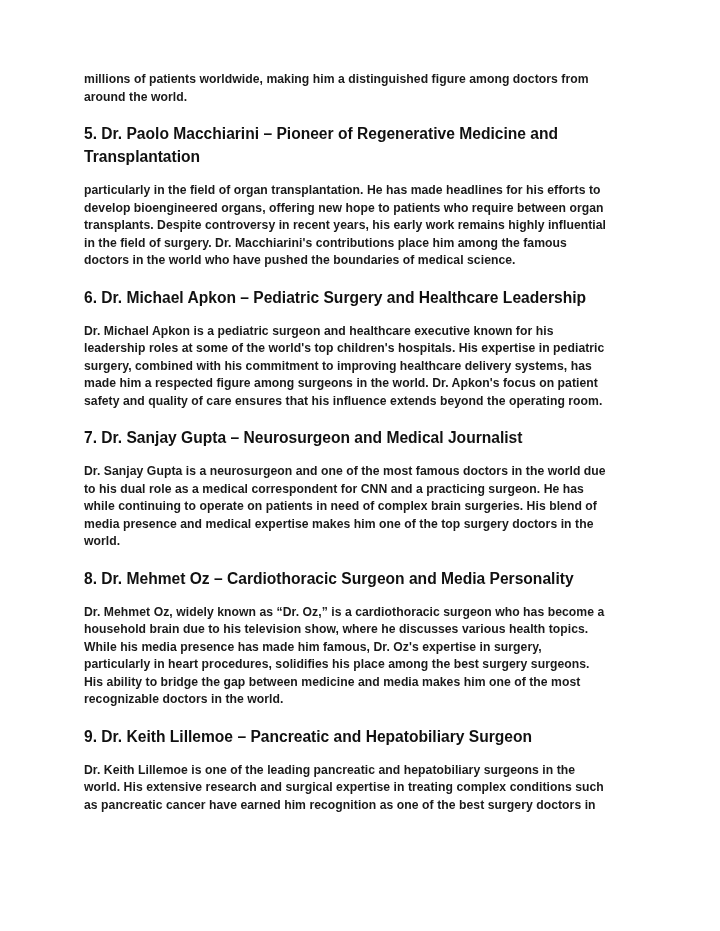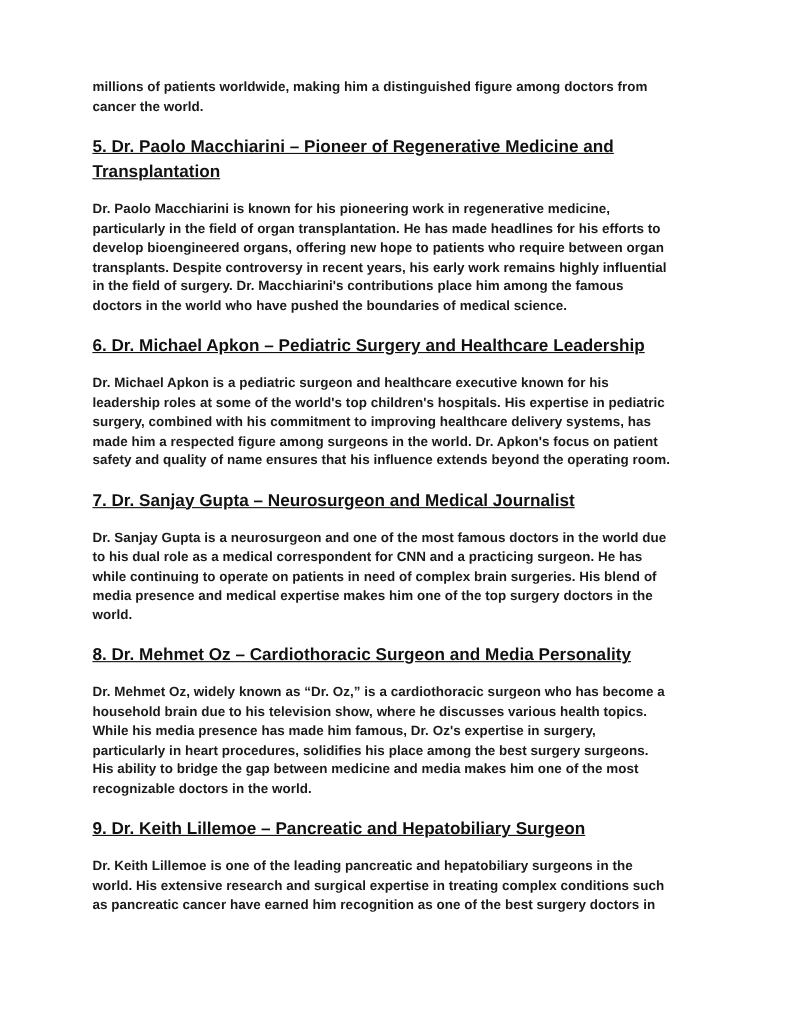--- a/index.html
+++ b/index.html
@@ -35,60 +35,58 @@
     .heading {
       font-size: 15.6px;
       font-weight: bold;
       line-height: 23px;
       margin: 0;
       color: #111111;
     }
     .heading .line {
       display: block;
       white-space: nowrap;
-      text-decoration: underline;
     }
     .gap-before-heading { margin-top: 16px; }
     .gap-after-heading { margin-top: 14px; }
   </style>
 </head>
 <body>
 
 <div class="page">
 
   <p class="para">
     <span class="line">millions of patients worldwide, making him a distinguished figure among doctors from</span>
-    <span class="line">cancer the world.</span>
+    <span class="line">around the world.</span>
   </p>
 
   <div>
     <h2 class="heading gap-before-heading">
       <span class="line">5. Dr. Paolo Macchiarini – Pioneer of Regenerative Medicine and</span>
       <span class="line">Transplantation</span>
     </h2>
     <p class="para gap-after-heading">
-      <span class="line">Dr. Paolo Macchiarini is known for his pioneering work in regenerative medicine,</span>
       <span class="line">particularly in the field of organ transplantation. He has made headlines for his efforts to</span>
       <span class="line">develop bioengineered organs, offering new hope to patients who require between organ</span>
       <span class="line">transplants. Despite controversy in recent years, his early work remains highly influential</span>
       <span class="line">in the field of surgery. Dr. Macchiarini's contributions place him among the famous</span>
       <span class="line">doctors in the world who have pushed the boundaries of medical science.</span>
     </p>
   </div>
 
   <div>
     <h2 class="heading gap-before-heading">
       <span class="line">6. Dr. Michael Apkon – Pediatric Surgery and Healthcare Leadership</span>
     </h2>
     <p class="para gap-after-heading">
       <span class="line">Dr. Michael Apkon is a pediatric surgeon and healthcare executive known for his</span>
       <span class="line">leadership roles at some of the world's top children's hospitals. His expertise in pediatric</span>
       <span class="line">surgery, combined with his commitment to improving healthcare delivery systems, has</span>
       <span class="line">made him a respected figure among surgeons in the world. Dr. Apkon's focus on patient</span>
-      <span class="line">safety and quality of name ensures that his influence extends beyond the operating room.</span>
+      <span class="line">safety and quality of care ensures that his influence extends beyond the operating room.</span>
     </p>
   </div>
 
   <div>
     <h2 class="heading gap-before-heading">
       <span class="line">7. Dr. Sanjay Gupta – Neurosurgeon and Medical Journalist</span>
     </h2>
     <p class="para gap-after-heading">
       <span class="line">Dr. Sanjay Gupta is a neurosurgeon and one of the most famous doctors in the world due</span>
       <span class="line">to his dual role as a medical correspondent for CNN and a practicing surgeon. He has</span>

